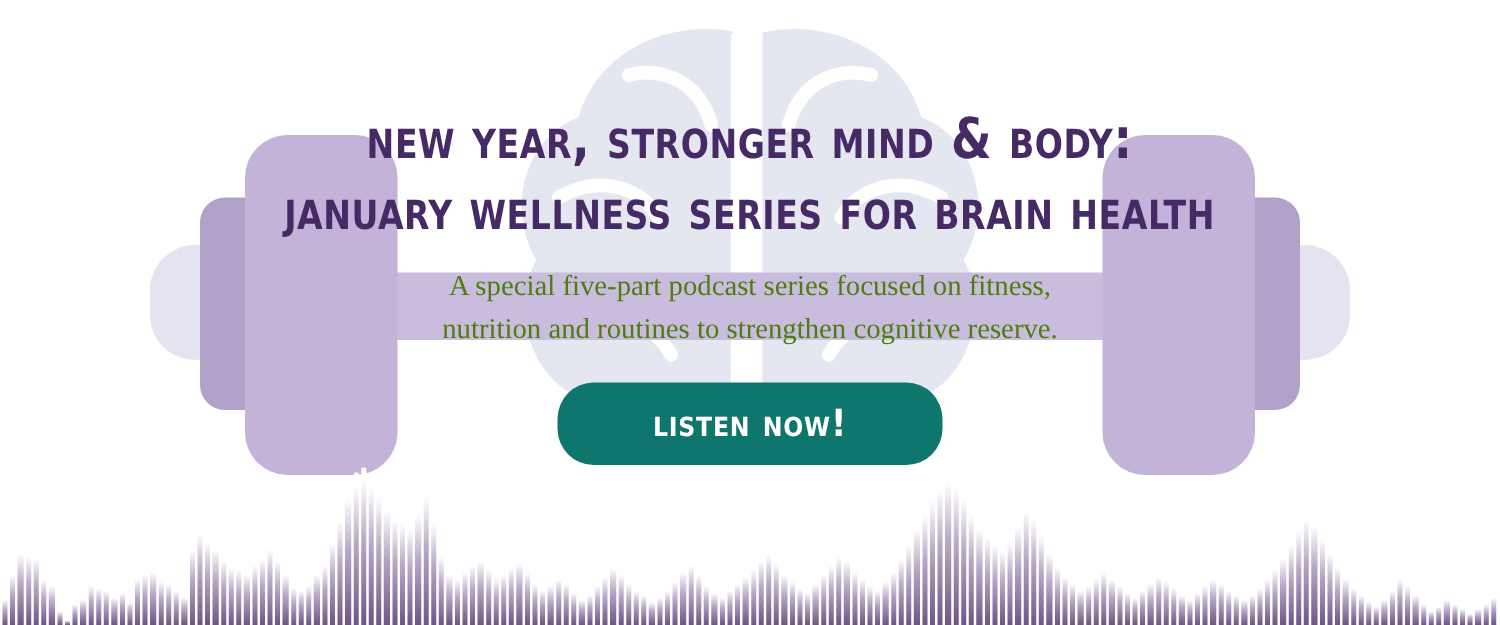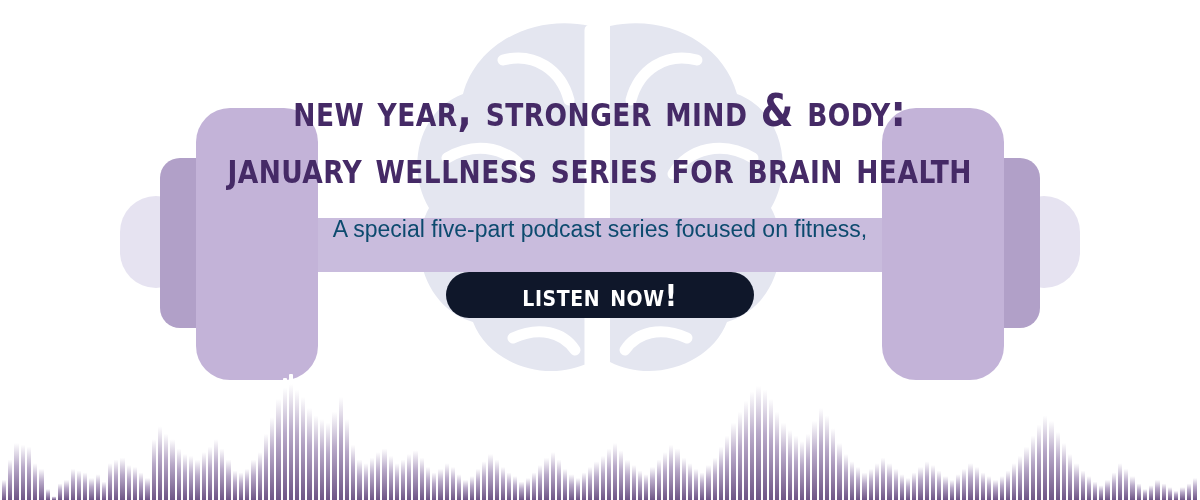--- a/index.html
+++ b/index.html
@@ -98,37 +98,37 @@
     text-transform: lowercase;
     transform: scaleX(0.92);
     transform-origin: center top;
     white-space: nowrap;
   }
   .headline .ln { display: block; }
 
   .subtitle {
     margin: 0;
     padding-top: 16px;
-    font-family: Liberation Sans, sans-serif;
+    font-family: Liberation Serif, serif;
     font-size: 23px;
     line-height: 34px;
-    color: #0c4a6e;
+    color: #4d7c0f;
     max-width: 740px;
   }
   .subtitle .ln { display: block; }
 
   .cta-button {
     margin-top: 26px;
     display: inline-flex;
     align-items: center;
     justify-content: center;
     min-width: 308px;
-    height: 46px;
+    height: 66px;
     padding: 0 30px;
-    background: #0f172a;
+    background: #0f766e;
     border: none;
     border-radius: 29px;
     color: #ffffff;
     font-family: "DejaVu Sans Condensed", "Liberation Sans Narrow", "Liberation Sans", sans-serif;
     font-weight: 700;
     font-size: 30px;
     letter-spacing: 0.6px;
     font-variant: small-caps;
     text-transform: lowercase;
     cursor: pointer;
@@ -200,20 +200,21 @@
 
   <div class="content">
 
     <h1 class="headline">
       <span class="ln">New Year, Stronger Mind &amp; Body:</span>
       <span class="ln">January Wellness Series for Brain Health</span>
     </h1>
 
     <p class="subtitle">
       <span class="ln">A special five-part podcast series focused on fitness,</span>
+      <span class="ln">nutrition and routines to strengthen cognitive reserve.</span>
     </p>
 
     <button class="cta-button">Listen now!</button>
 
   </div>
 
   <div class="waveform" id="waveform">
       <div class="wbar" style="height: 22px;"></div>
       <div class="wbar" style="height: 44px;"></div>
       <div class="wbar" style="height: 62px;"></div>

